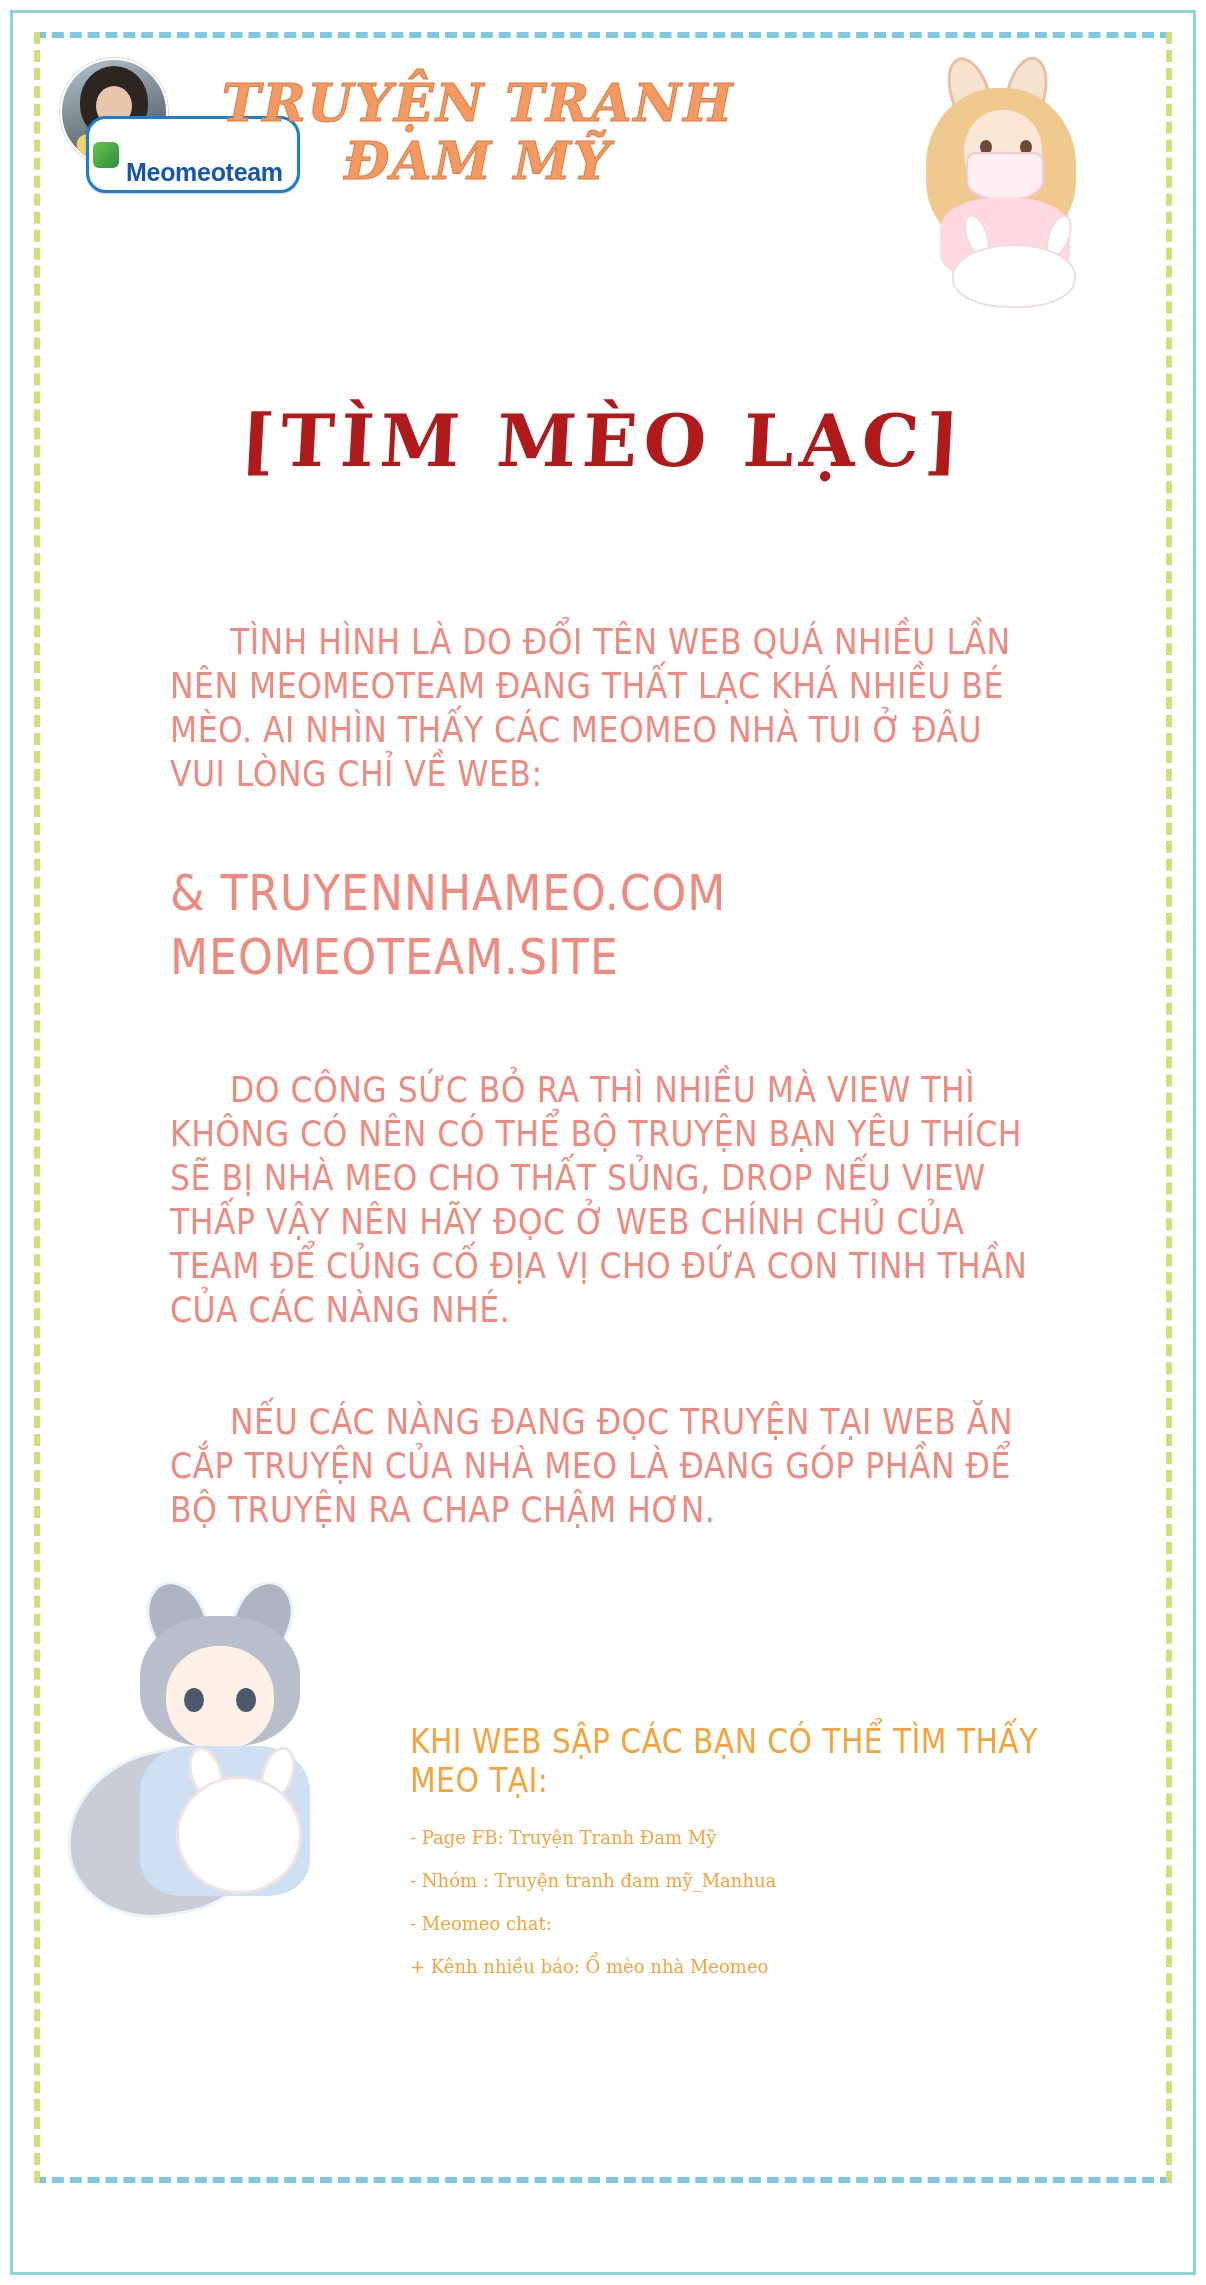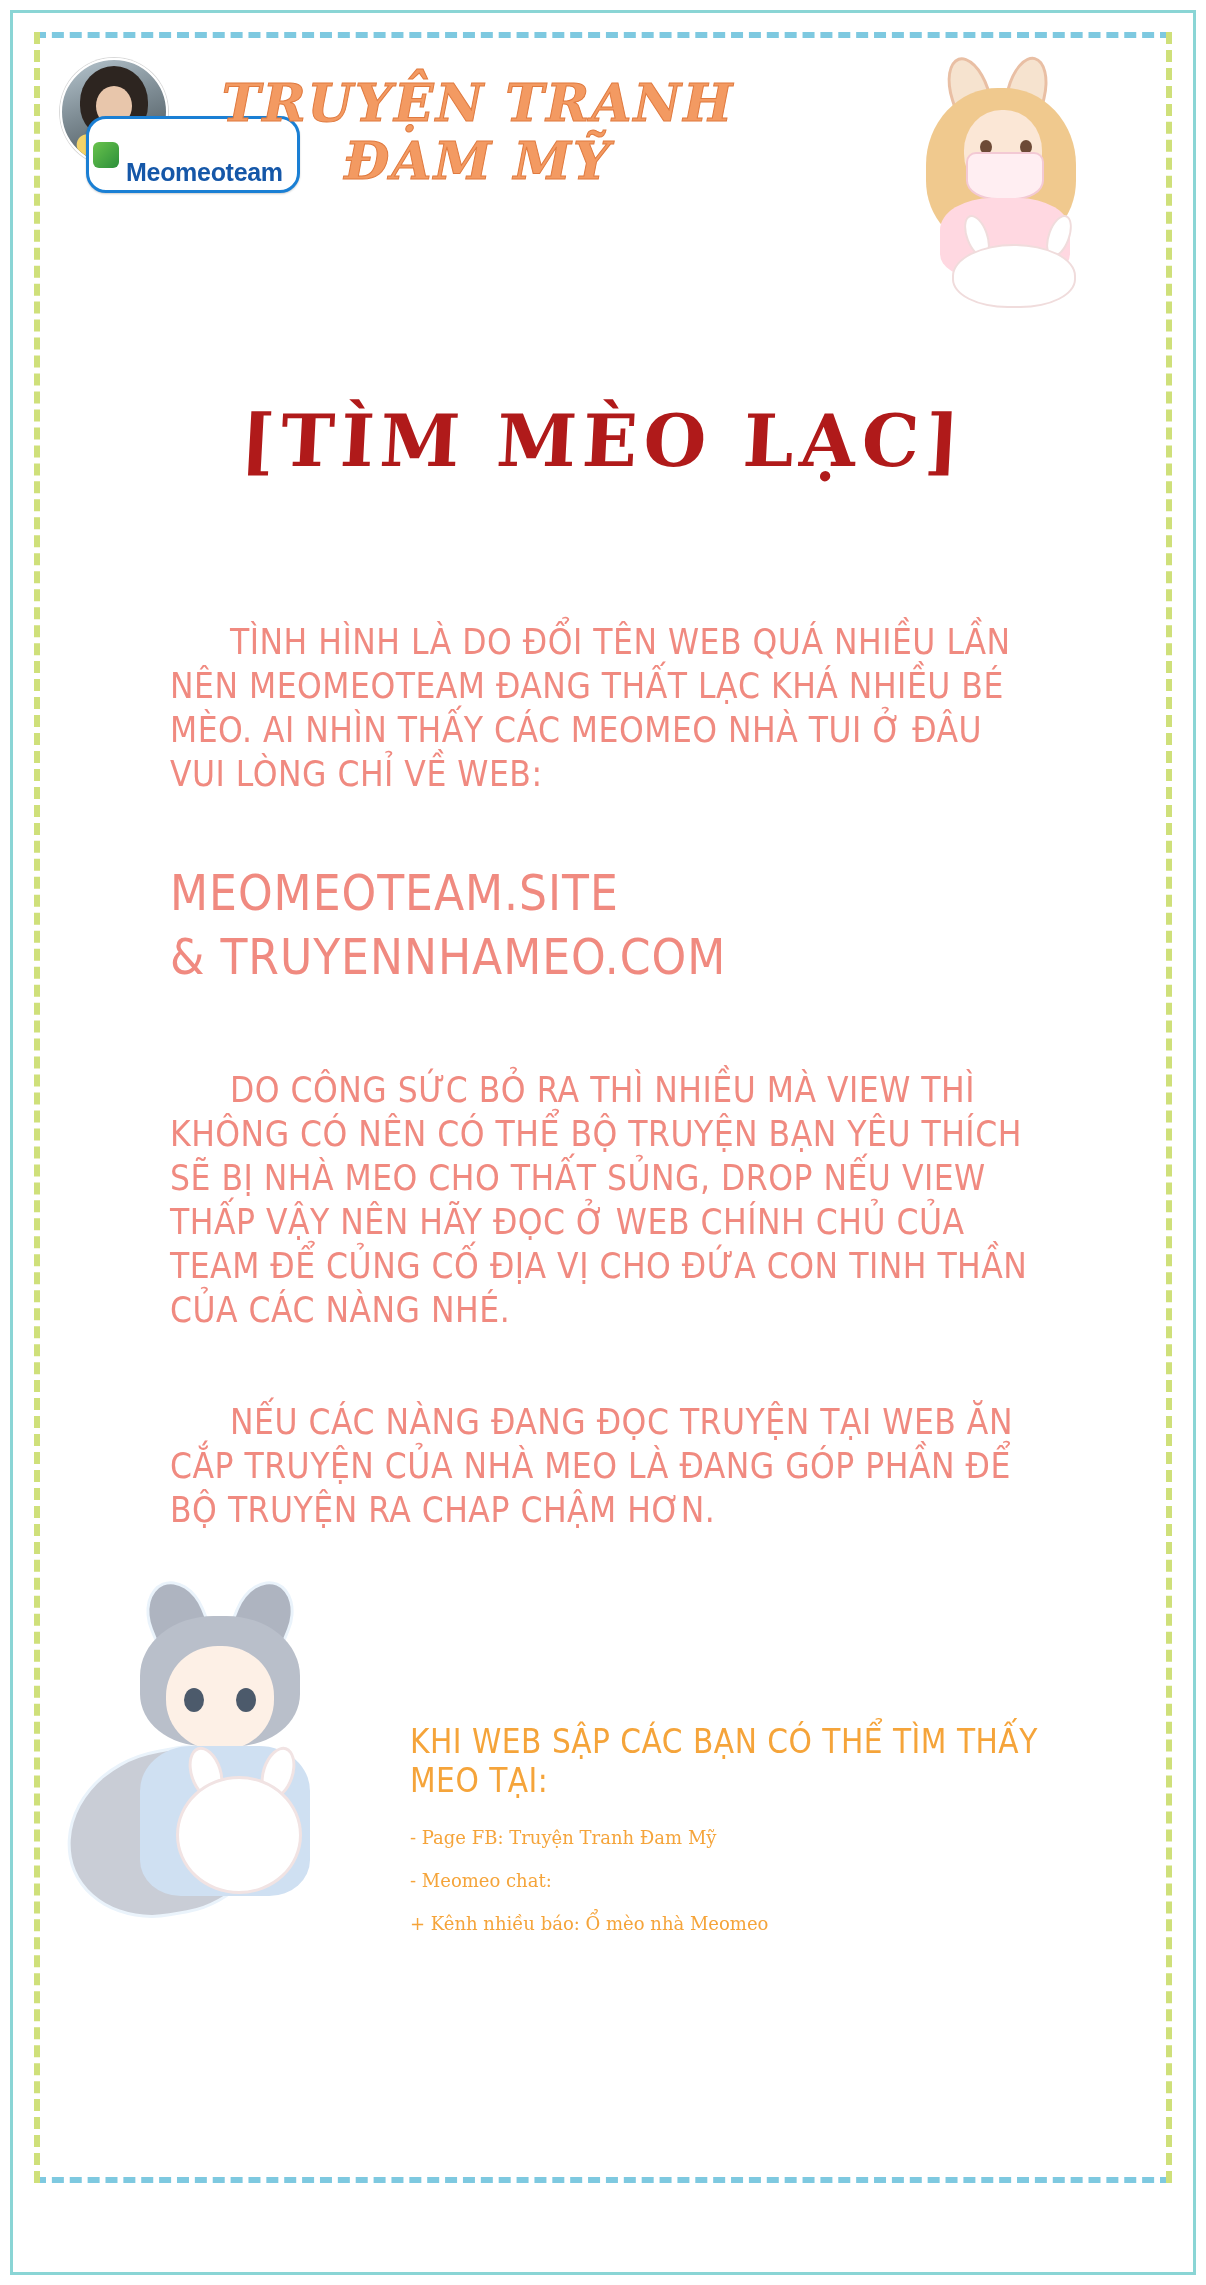--- a/index.html
+++ b/index.html
@@ -418,22 +418,22 @@
       <div class="bunny"></div>
     </div>
 
   </div>
 
   <div class="main-title">[TÌM MÈO LẠC]</div>
 
   <div class="para p1">Tình hình là do đổi tên web quá nhiều lần nên Meomeoteam đang thất lạc khá nhiều bé mèo. Ai nhìn thấy các meomeo nhà tui ở đâu vui lòng chỉ về web:</div>
 
   <div class="weblinks">
+    <div>&amp; TRUYENNHAMEO.COM</div>
     <div>MEOMEOTEAM.SITE</div>
-    <div>&amp; TRUYENNHAMEO.COM</div>
   </div>
 
   <div class="para p3">Nếu các nàng đang đọc truyện tại web ăn cắp truyện của nhà meo là đang góp phần để bộ truyện ra chap chậm hơn.</div>
   <div class="para p2">Do công sức bỏ ra thì nhiều mà view thì không có nên có thể bộ truyện bạn yêu thích sẽ bị nhà meo cho thất sủng, drop nếu view thấp vậy nên hãy đọc ở web chính chủ của team để củng cố địa vị cho đứa con tinh thần của các nàng nhé.</div>
 
   <div class="wolf">
     <div class="tail"></div>
     <div class="ear-l"></div>
     <div class="ear-r"></div>
     <div class="hair"></div>
@@ -442,17 +442,18 @@
     <div class="eye-r"></div>
     <div class="body"></div>
     <div class="plush-ear-l"></div>
     <div class="plush-ear-r"></div>
     <div class="plush"></div>
   </div>
 
   <div class="contact">
     <div class="heading">Khi web sập các bạn có thể tìm thấy meo tại:</div>
     <div class="citem">- Page FB: Truyện Tranh Đam Mỹ</div>
+    <div class="citem">- Nhóm : Truyện tranh đam mỹ_Manhua</div>
     <div class="citem">- Meomeo chat:</div>
     <div class="citem">+ Kênh nhiều báo: Ổ mèo nhà Meomeo</div>
   </div>
 
 </div>
 
 </body></html>

